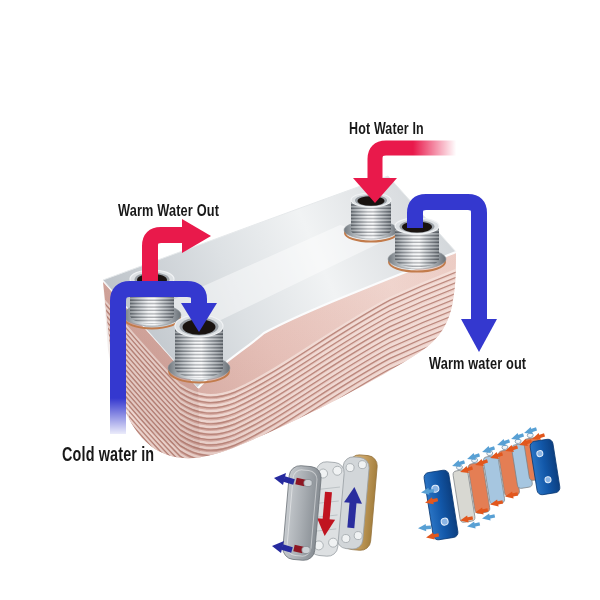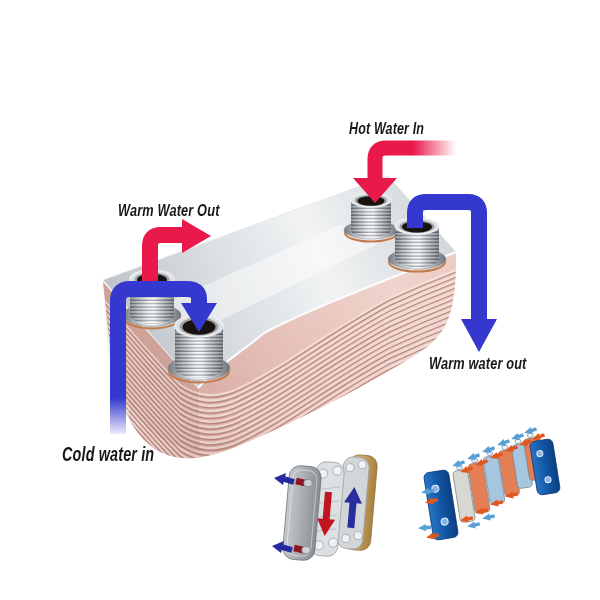--- a/index.html
+++ b/index.html
@@ -1,17 +1,17 @@
 <!DOCTYPE html>
 <html><head>
 <meta charset="utf-8">
 <style>
   html,body{margin:0;padding:0;background:#ffffff;}
   .stage{position:relative;width:600px;height:600px;background:#ffffff;overflow:hidden;
-         font-family:"Liberation Sans",sans-serif;font-style:italic;}
+         font-family:"Liberation Sans",sans-serif;}
   .stage svg{position:absolute;left:0;top:0;}
   .lbl{position:absolute;font-weight:700;color:#181818;white-space:nowrap;
        transform-origin:left top;line-height:1.15;letter-spacing:.2px;}
   #lbl-hot{left:349px;top:120px;font-size:16px;transform:scaleX(.78);}
   #lbl-warmout{left:118px;top:201px;font-size:17px;transform:scaleX(.75);}
   #lbl-warmright{left:429px;top:354px;font-size:17px;transform:scaleX(.75);}
   #lbl-cold{left:62px;top:443px;font-size:20px;transform:scaleX(.72);}
 </style>
 </head>
 <body>

